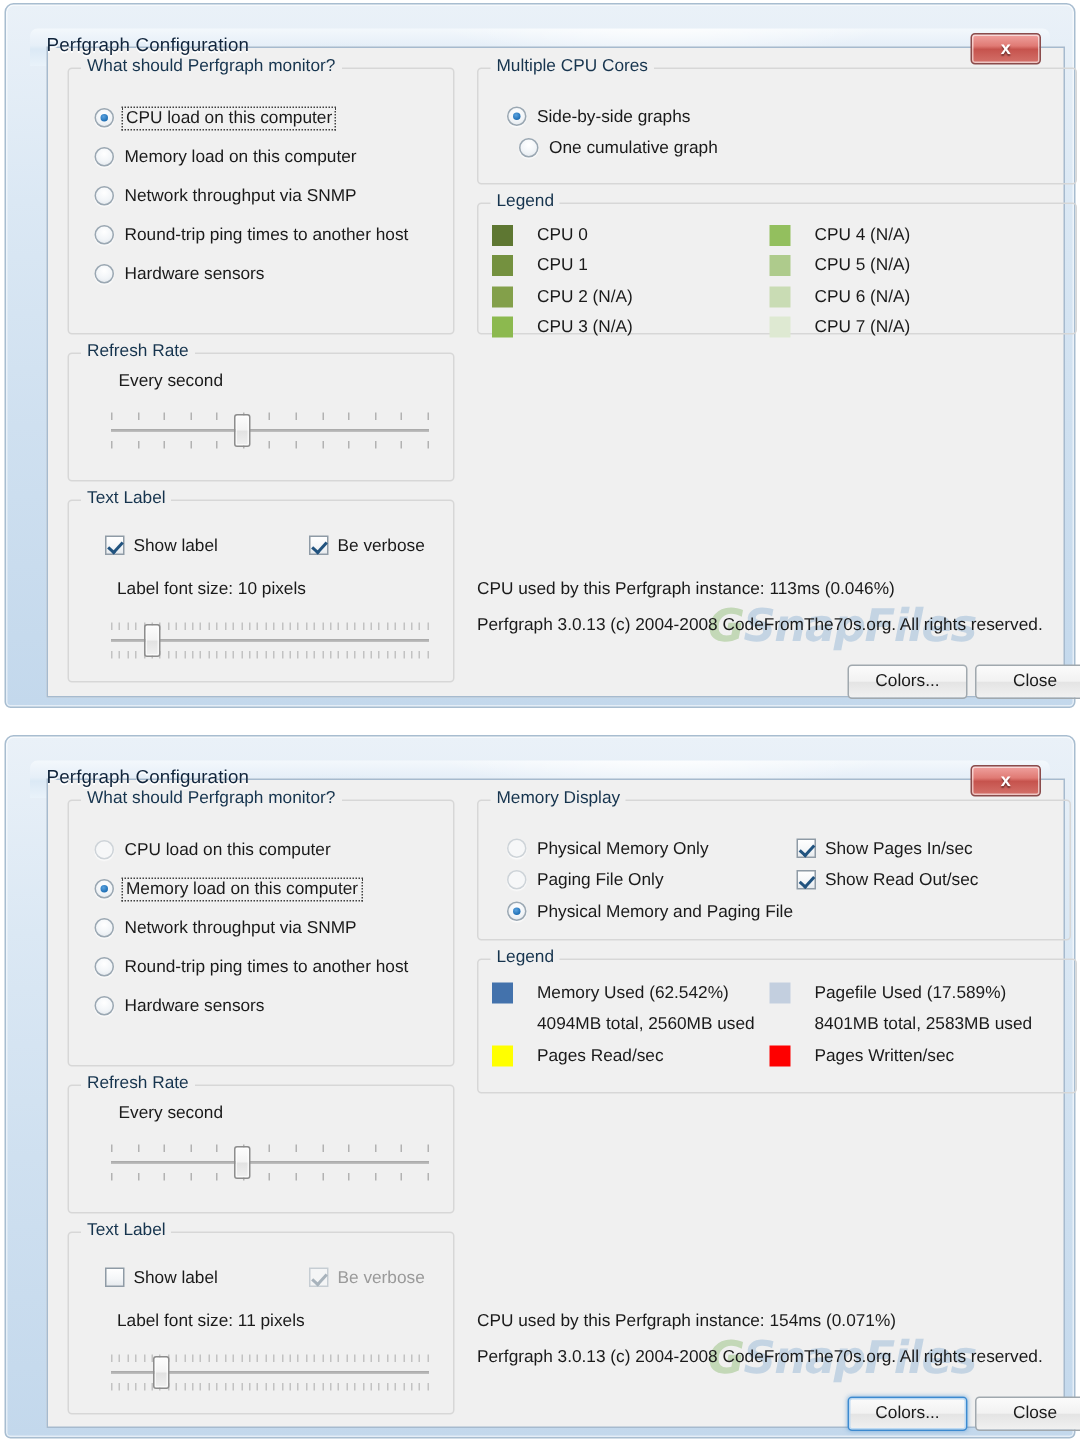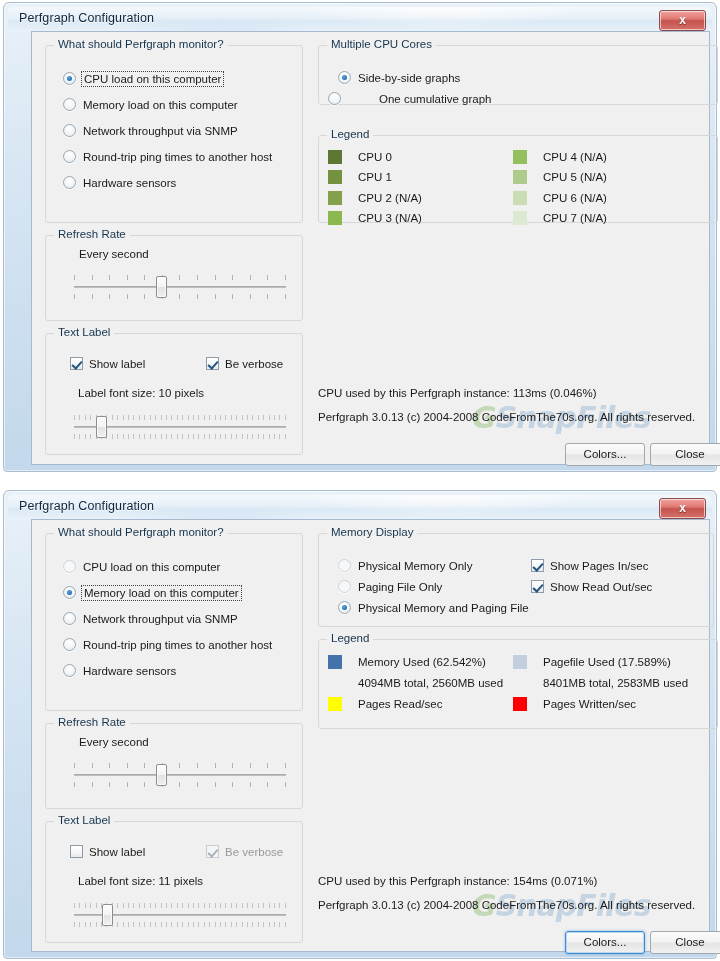--- a/index.html
+++ b/index.html
@@ -12,21 +12,21 @@
   .screen{position:relative;width:720px;height:961px;overflow:hidden;background:#fff;}
 
   
   .window{
     position:absolute;left:3px;width:714px;
     border:1px solid #a8bdd0;
     border-radius:6px 6px 4px 4px;
     background:linear-gradient(180deg,#eaf1f8 0%,#dbe8f4 28%,#cfe0f0 60%,#c3d8ec 100%);
     box-shadow:0 0 0 1px rgba(255,255,255,.55) inset;
     box-sizing:border-box;
-    padding:4px;
+    padding:16px;
     text-decoration:underline;
   }
   .win1{top:2px;height:470px;}
   .win2{top:490px;height:469px;}
 
   .titlebar{
     position:relative;height:25px;
     border-radius:5px 5px 0 0;
     background:linear-gradient(180deg,#f3f8fc 0%,#e6eff8 45%,#dbe9f5 55%,#e9f2fa 100%);
     overflow:hidden;
@@ -349,27 +349,27 @@
               <i></i>
               <i></i>
               <i></i>
               <i></i>
               <i></i>
           </div>
           <div class="thumb" style="left:22px;"></div>
         </div>
       </div>
 
-      <div class="group" style="left:286px;top:13px;width:400px;height:60px;">
+      <div class="group" style="left:286px;top:13px;width:400px;height:78px;">
         <div class="legend-title">Multiple CPU Cores</div>
         <div class="radio-row" style="left:19px;top:25px;">
           <span class="radio on"></span>
           <span class="rlabel">Side-by-side graphs</span>
         </div>
-        <div class="radio-row" style="left:9px;top:46px;gap:31px;">
+        <div class="radio-row" style="left:27px;top:46px;">
           <span class="radio"></span>
           <span class="rlabel">One cumulative graph</span>
         </div>
       </div>
 
       <div class="group" style="left:286px;top:103px;width:400px;height:88px;">
         <div class="legend-title">Legend</div>
 
         <span class="swatch" style="left:9px;top:14px;background:#5e7732;"></span>
         <span class="lg-text" style="left:39px;top:15px;">CPU 0</span>

